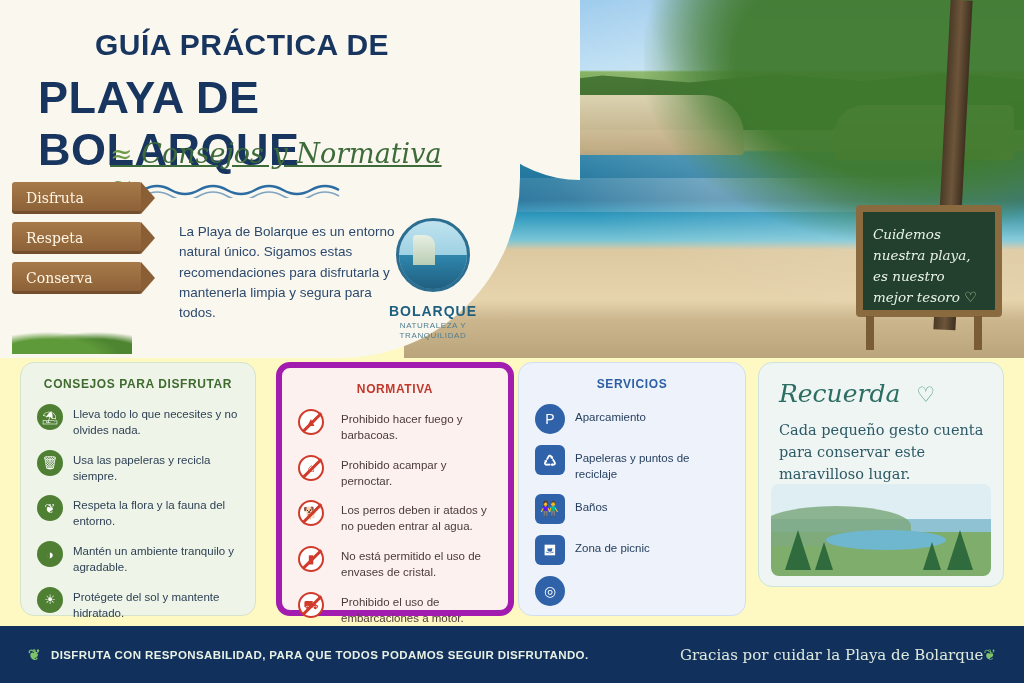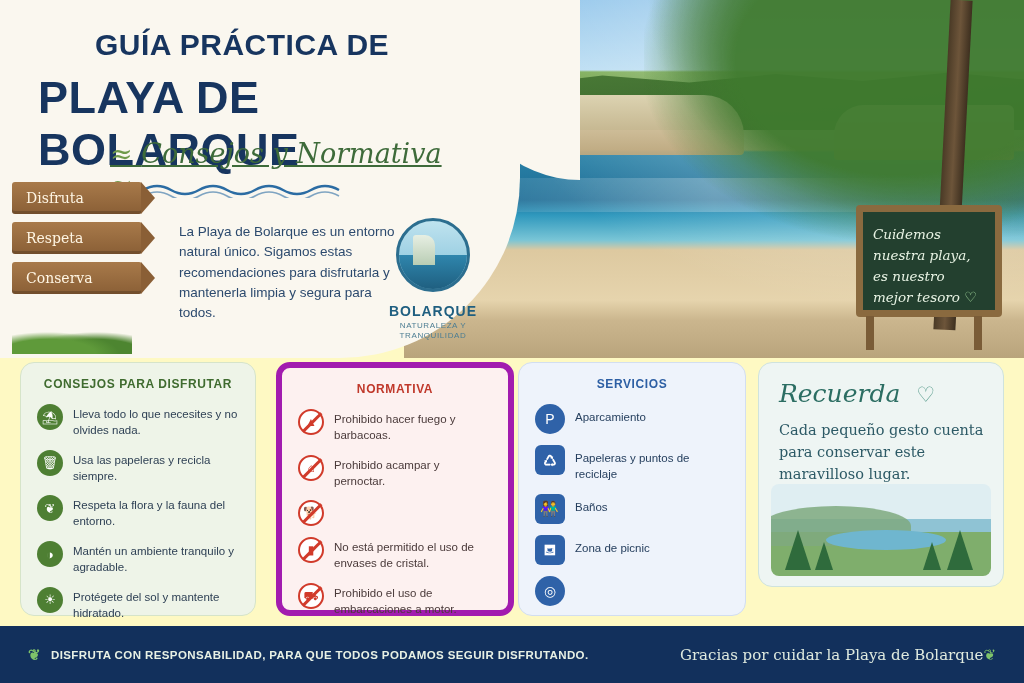--- a/index.html
+++ b/index.html
@@ -154,21 +154,21 @@
   .c1 h3 { color:#3f6b2f; }
   .c2 { left:276px; width:238px; height:254px; background:#fdf1f0; border:6px solid #a21caf; }
   .c2 h3 { color:#c0392b; }
   .c3 { left:518px; width:228px; height:254px; background:#eef3fb; border:1px solid #d2def0; }
   .c3 h3 { color:#2d5fa4; }
   .c4 { left:758px; width:246px; height:225px; background:#eef5f3; border:1px solid #cfe3dd; }
 
   .items { margin-top:12px; }
   .item { display:flex; align-items:flex-start; gap:10px; margin-bottom:11px; }
   .item .txt { font-size:11.5px; line-height:1.38; color:#2f4155; padding-top:3px; }
-  .c2 .item .txt { color:#4a3a3a; }
+  .c2 .item .txt { color:#4a3a3a;margin-left:7px; }
   .c3 .item .txt { color:#27405f; padding-top:6px; }
 
   .ico {
     width:26px; height:26px; border-radius:50%; flex:none;
     display:flex; align-items:center; justify-content:center;
     color:#fff; font-size:13px; line-height:1;
   }
   .ico.green { background:#4e7f33; }
   .ico.ban {
     background:#fff; border:2.5px solid #d13b2b; color:#d13b2b;
@@ -311,20 +311,21 @@
         <div class="item">
           <span class="ico ban">▲</span>
           <span class="txt">Prohibido hacer fuego y barbacoas.</span>
         </div>
         <div class="item">
           <span class="ico ban">⌂</span>
           <span class="txt">Prohibido acampar y pernoctar.</span>
         </div>
         <div class="item">
           <span class="ico ban">🐕</span>
+          <span class="txt">Los perros deben ir atados y no pueden entrar al agua.</span>
         </div>
         <div class="item">
           <span class="ico ban">▮</span>
           <span class="txt">No está permitido el uso de envases de cristal.</span>
         </div>
         <div class="item">
           <span class="ico ban">⛟</span>
           <span class="txt">Prohibido el uso de embarcaciones a motor.</span>
         </div>
       </div>

